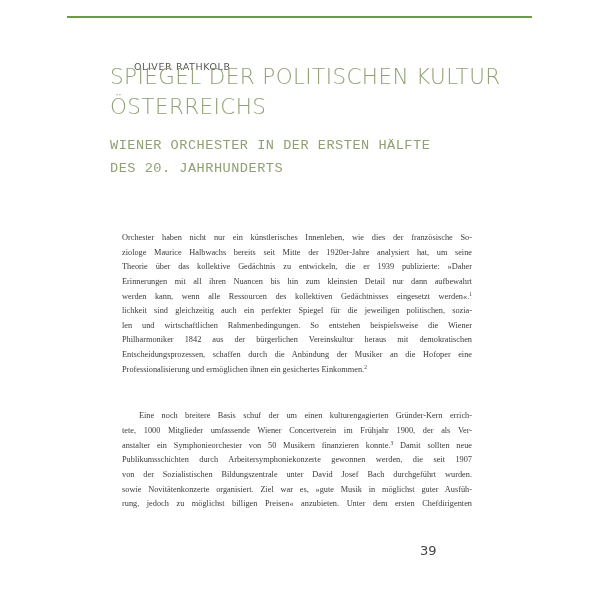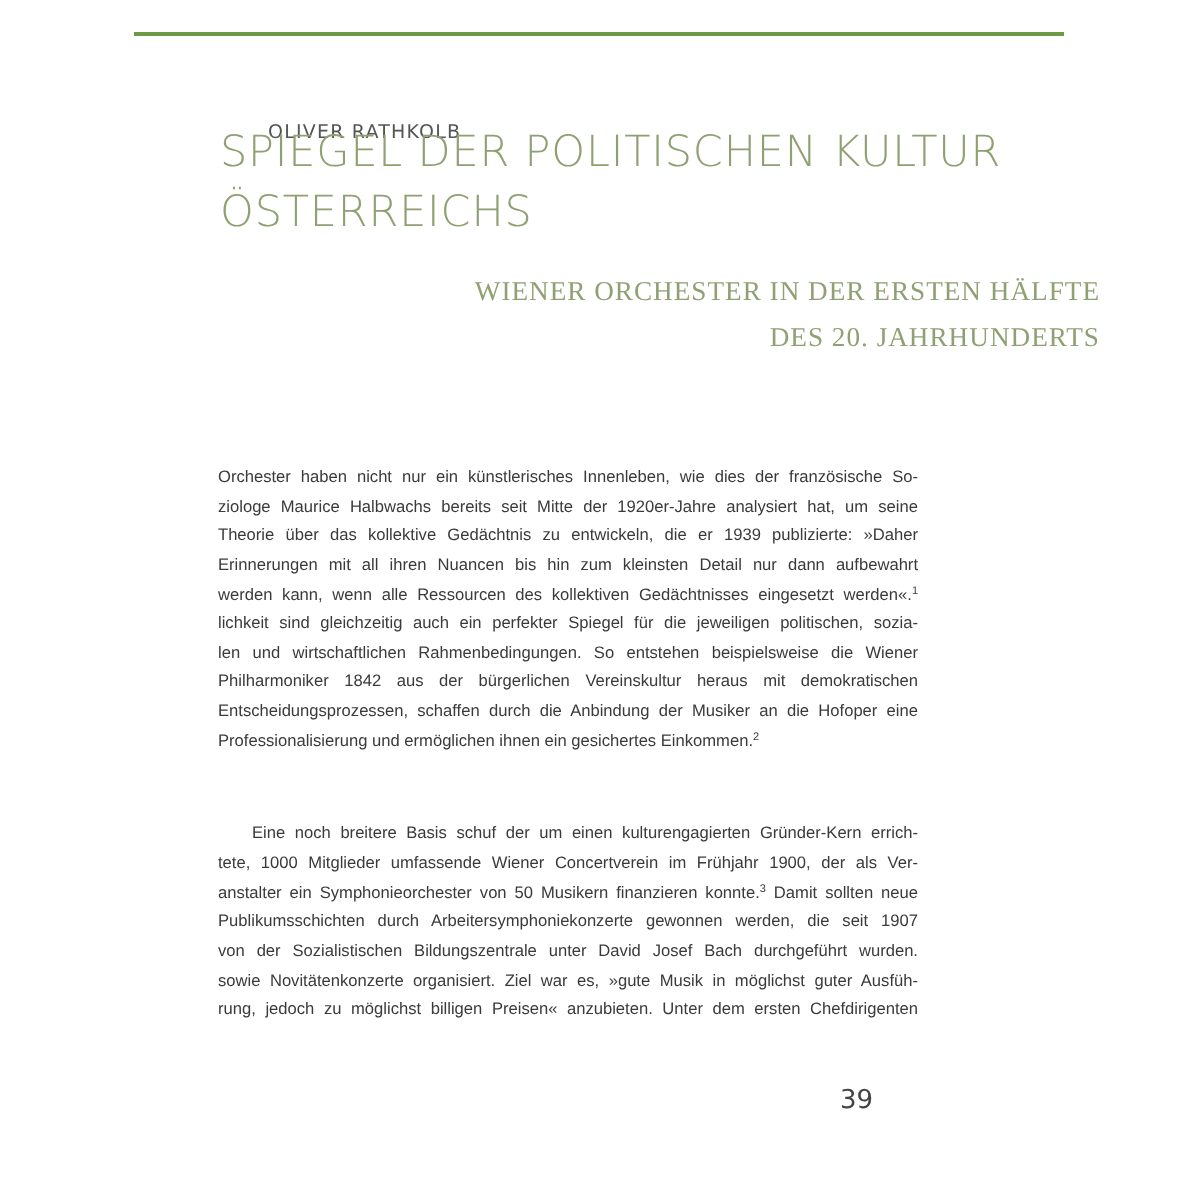--- a/index.html
+++ b/index.html
@@ -19,29 +19,28 @@
   }
   .title {
     position: absolute; left: 110px; top: 62px; width: 440px;
     font-family: "DejaVu Sans", sans-serif; font-weight: 200;
     font-size: 21.5px; line-height: 30px; letter-spacing: 0.4px;
     color: #8fa073;
   }
   .title div { white-space: nowrap; }
   .subtitle {
     position: absolute; left: 110px; top: 134px; width: 440px;
-    font-family: Liberation Serif, serif;
+    font-family: Liberation Mono, monospace;
     font-size: 13.6px; line-height: 23px; letter-spacing: 0.5px;
     color: #8fa073;
-    text-align: right;
   }
   .subtitle div { white-space: nowrap; }
   .body-text {
-    position: absolute; left: 109px; top: 231px; width: 350px;
-    font-family: Liberation Sans, sans-serif;
+    position: absolute; left: 122px; top: 231px; width: 350px;
+    font-family: Liberation Serif, serif;
     font-size: 8.3px; line-height: 14.65px; color: #3a3a3a;
   }
   .line {
     white-space: nowrap; text-align: justify; text-align-last: justify;
     height: 14.65px; overflow: visible;
   }
   .line.last { text-align-last: left; }
   .line.indent { padding-left: 17px; margin-top: 32px; }
   sup { font-size: 5.5px; vertical-align: 3px; line-height: 0; }
   .page-number {

